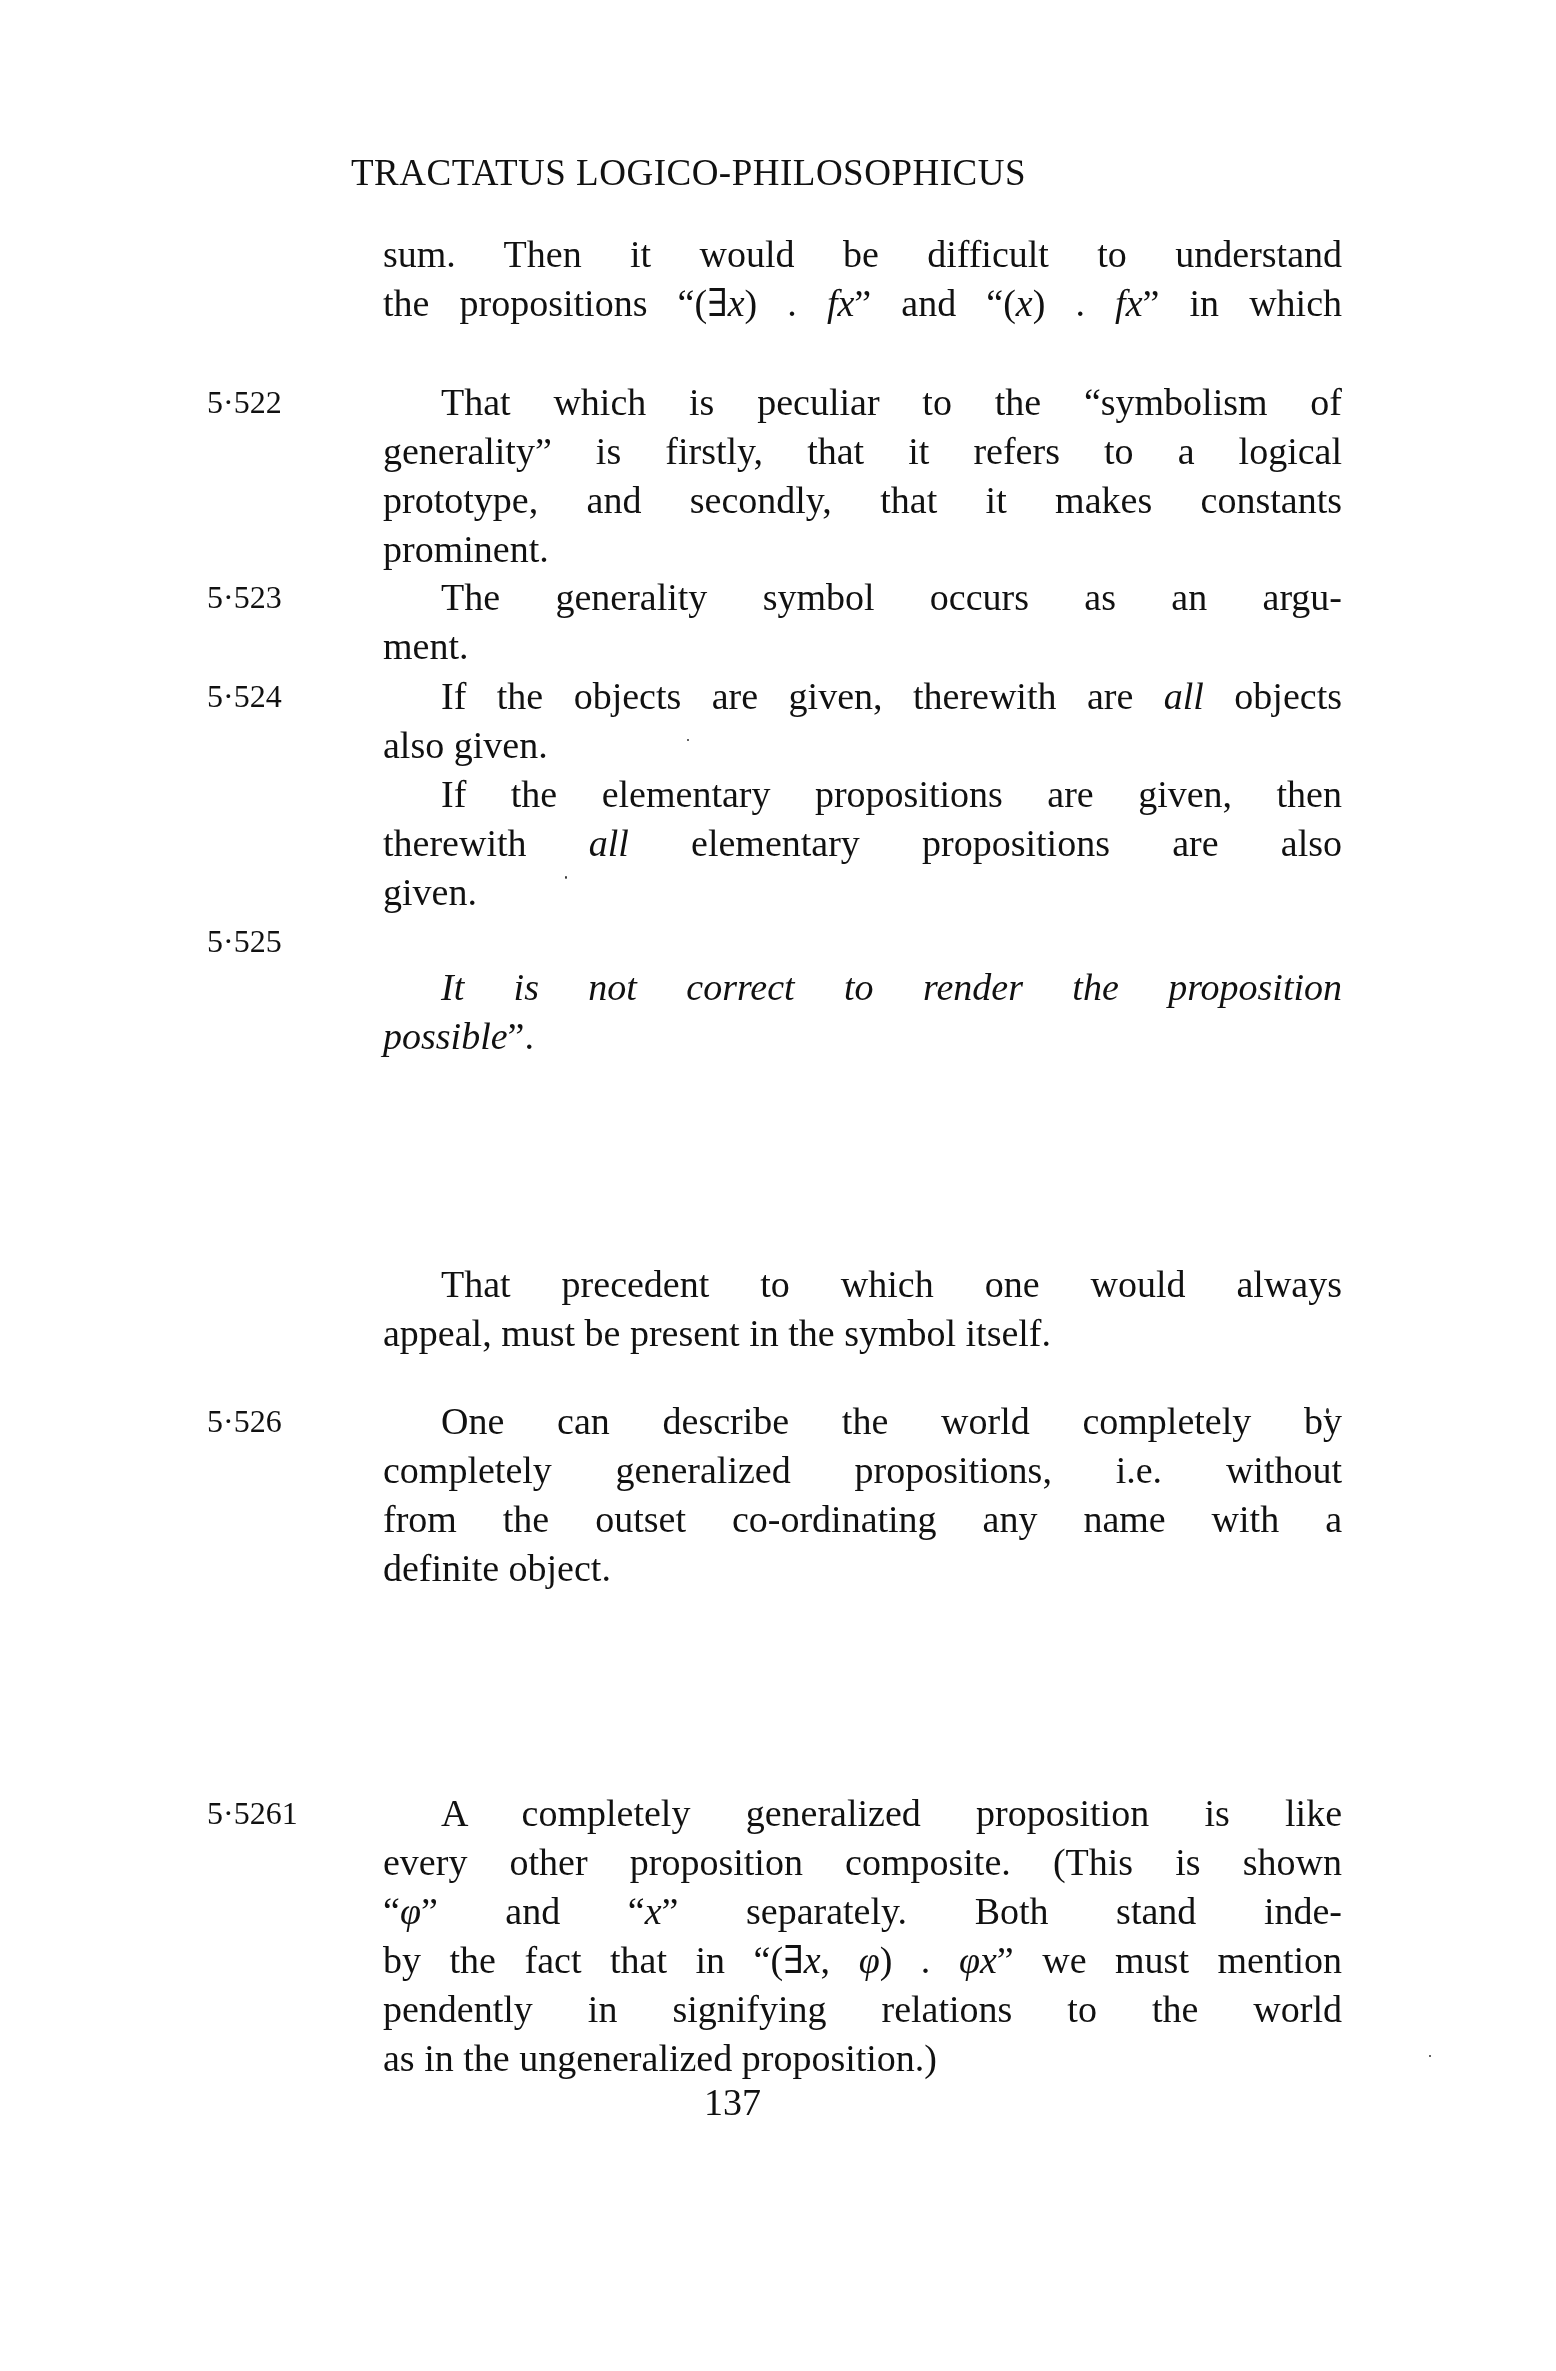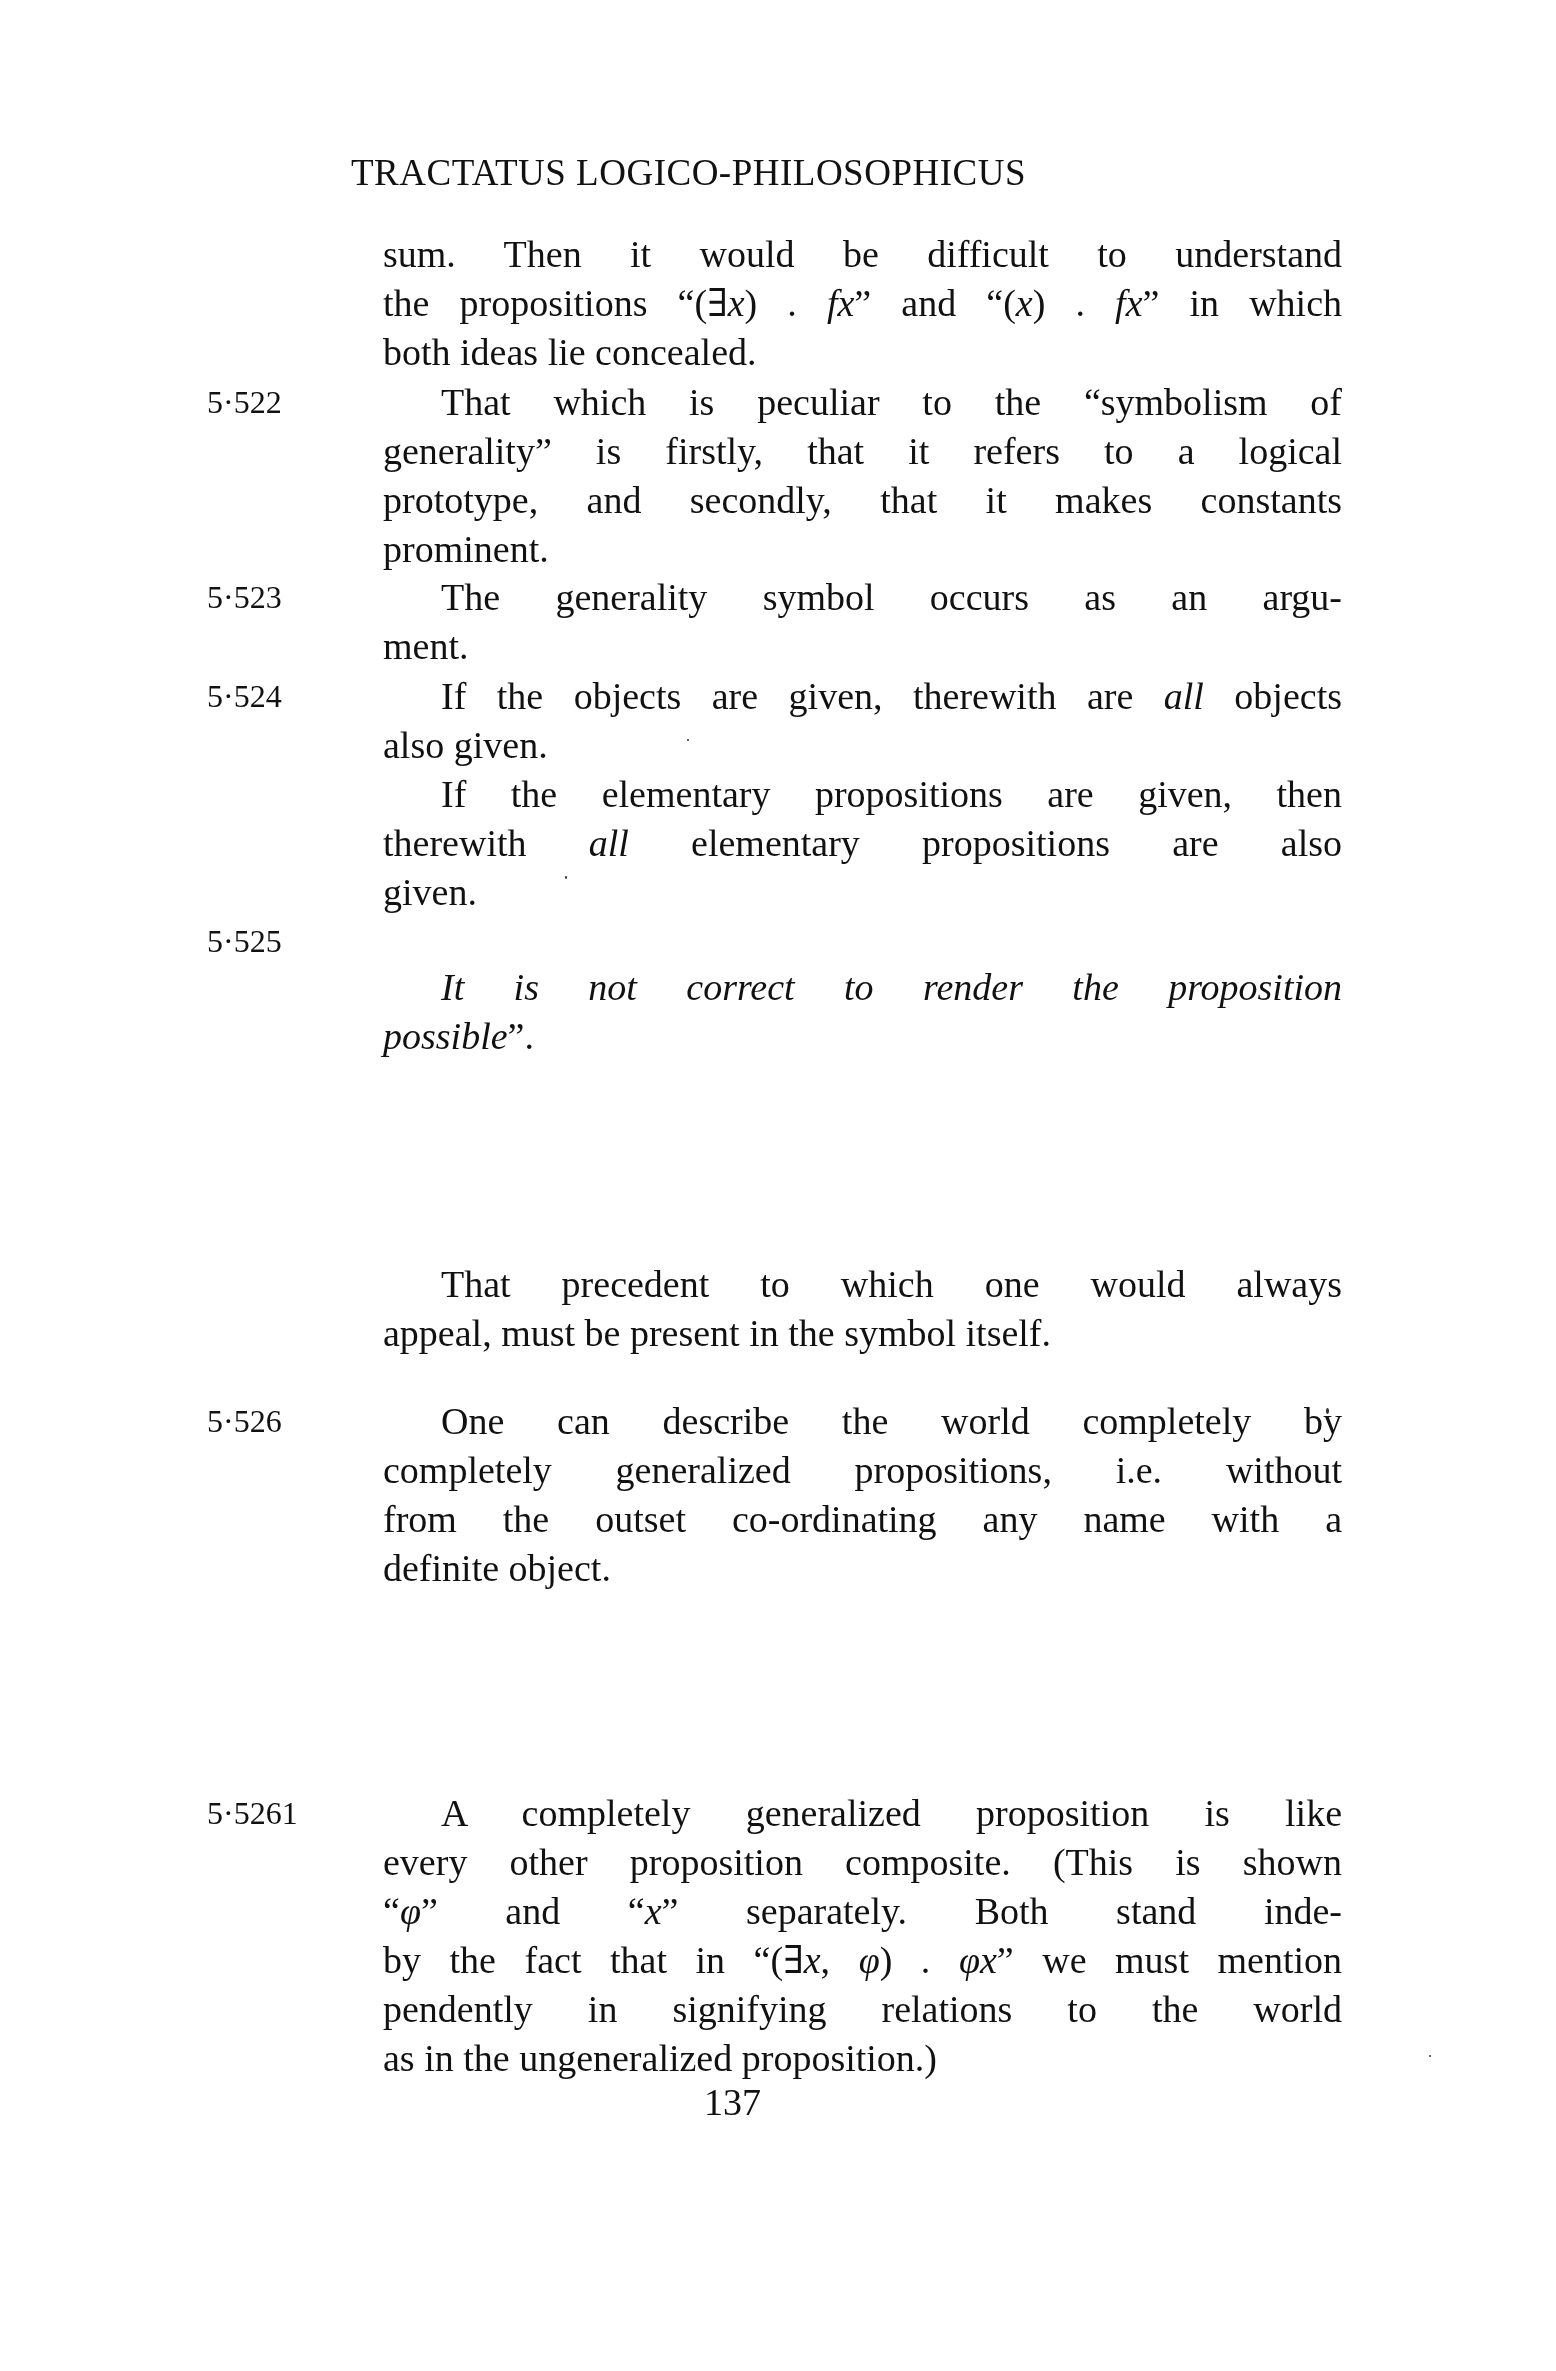--- a/index.html
+++ b/index.html
@@ -21,21 +21,20 @@
 </head>
 <body>
 
 <div class="page">
 
   <div class="running-head">TRACTATUS LOGICO-PHILOSOPHICUS</div>
 
   <div class="block" style="top:230px">
     <span class="line">sum. Then it would be difficult to understand</span>
     <span class="line">the propositions “(∃<i>x</i>) . <i>fx</i>” and “(<i>x</i>) . <i>fx</i>” in which</span>
-    <span class="line last">both ideas lie concealed.</span>
   </div>
 
   <div class="num" style="top:378px">5·522</div>
   <div class="block" style="top:378px">
     <span class="line indent">That which is peculiar to the “symbolism of</span>
     <span class="line">generality” is firstly, that it refers to a logical</span>
     <span class="line">prototype, and secondly, that it makes constants</span>
     <span class="line last">prominent.</span>
   </div>
 

